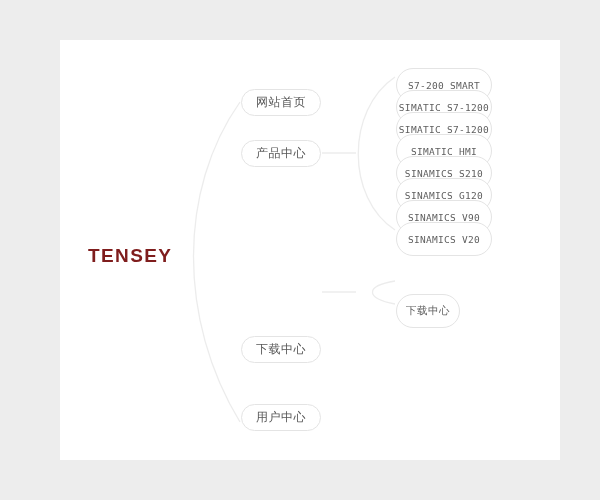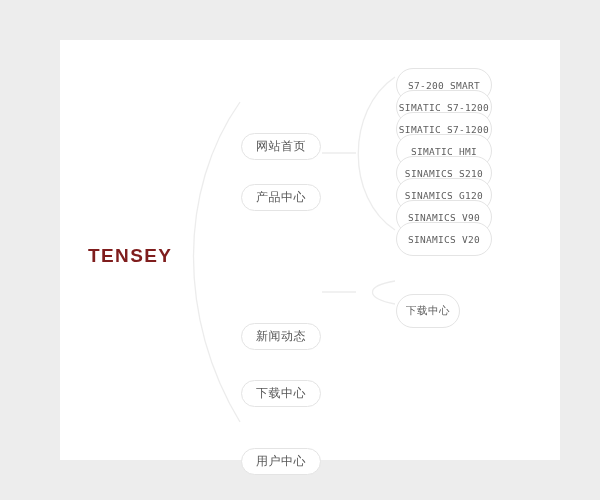--- a/index.html
+++ b/index.html
@@ -57,21 +57,20 @@
     justify-content: center;
     white-space: nowrap;
   }
   .node.main {
     width: 80px;
     height: 27px;
     left: 181px;
     font-size: 12px;
     letter-spacing: 0.5px;
     font-family: "DejaVu Sans", sans-serif;
-    margin-top: 44px;
   }
   .node.leaf {
     height: 34px;
     left: 336px;
     font-size: 9.5px;
     letter-spacing: 0.3px;
     color: #5e5e5e;
     font-family: "DejaVu Sans Mono", monospace;
   }
   .node.leaf.product {
@@ -100,21 +99,20 @@
 
       <path d="M 262 252 L 296 252" fill="none" stroke="#ececec" stroke-width="1.3"></path>
 
       <path d="M 335 241 C 305 246, 305 258, 335 264" fill="none" stroke="#ececec" stroke-width="1.3"></path>
     </svg>
 
     <div class="brand">TENSEY</div>
 
     <div class="node main" style="top:49px">网站首页</div>
     <div class="node main" style="top:100px">产品中心</div>
-    <div class="node main" style="top:239px">新闻动态</div>
     <div class="node main" style="top:296px">下载中心</div>
     <div class="node main" style="top:364px">用户中心</div>
 
     <div class="node leaf product" style="top:28px">S7-200 SMART</div>
     <div class="node leaf product" style="top:50px">SIMATIC S7-1200</div>
     <div class="node leaf product" style="top:72px">SIMATIC S7-1200</div>
     <div class="node leaf product" style="top:94px">SIMATIC HMI</div>
     <div class="node leaf product" style="top:116px">SINAMICS S210</div>
     <div class="node leaf product" style="top:138px">SINAMICS G120</div>
     <div class="node leaf product" style="top:160px">SINAMICS V90</div>

